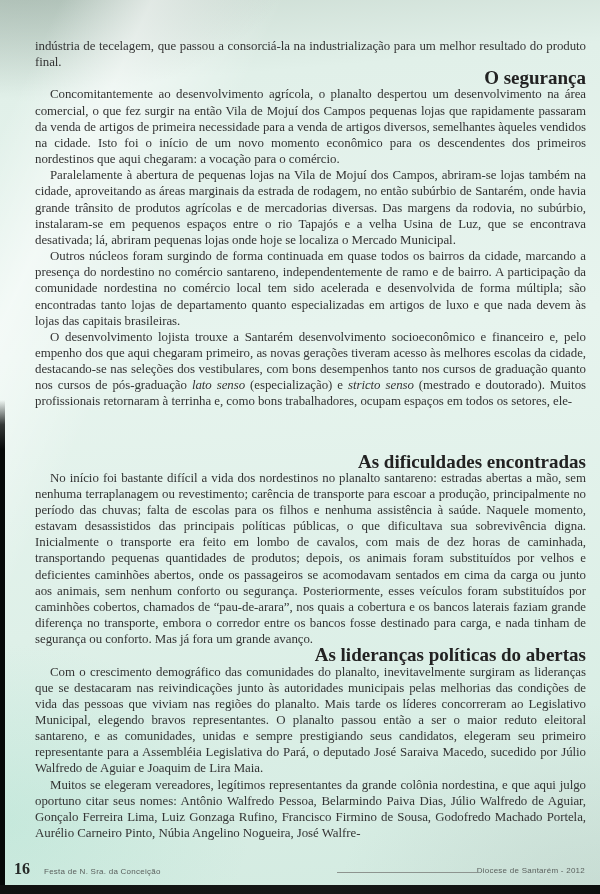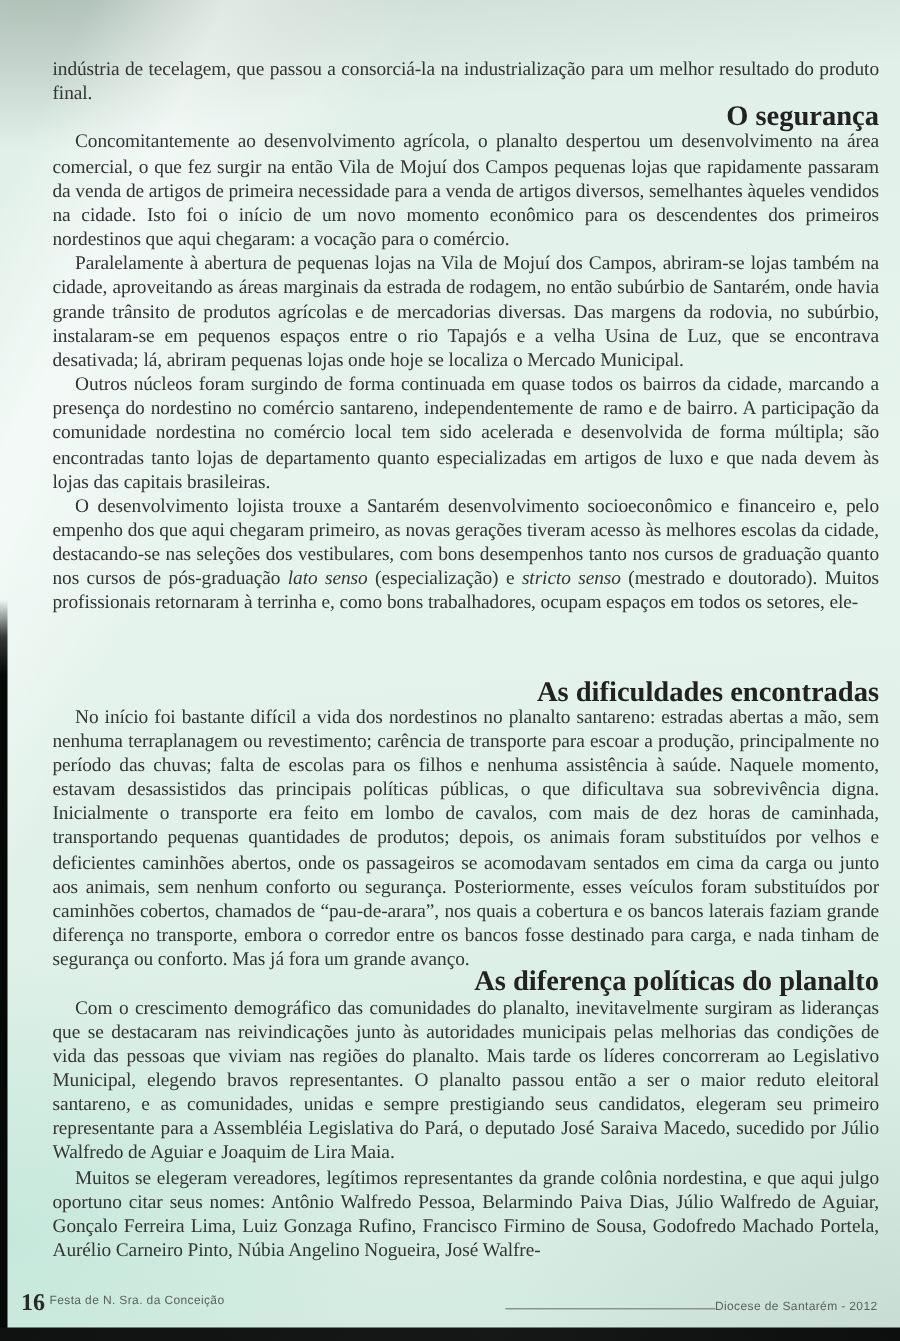--- a/index.html
+++ b/index.html
@@ -53,21 +53,21 @@
   }
   .footer {
     position: absolute;
     left: 14px; right: 15px;
     top: 855px; height: 26px;
     font-family: "Liberation Sans", sans-serif;
     color: #555a58;
   }
   .footer-left {
     position: absolute; left: 0; bottom: 5px;
-    display: flex; gap: 3px;
+    display: flex; align-items: flex-end; gap: 14px;
   }
   .page-number {
     font-family: "Liberation Serif", serif;
     font-weight: bold;
     font-size: 16px;
     line-height: 14px;
     color: #262a28;
   }
   .label-block { display: flex; flex-direction: row; }
   .foot-rule {
@@ -107,21 +107,21 @@
       <h3 class="heading">O segurança</h3>
       <p class="para">Concomitantemente ao desenvolvimento agrícola, o planalto despertou um desenvolvimento na área comercial, o que fez surgir na então Vila de Mojuí dos Campos pequenas lojas que rapidamente passaram da venda de artigos de primeira necessidade para a venda de artigos diversos, semelhantes àqueles vendidos na cidade. Isto foi o início de um novo momento econômico para os descendentes dos primeiros nordestinos que aqui chegaram: a vocação para o comércio.</p>
       <p class="para">Paralelamente à abertura de pequenas lojas na Vila de Mojuí dos Campos, abriram-se lojas também na cidade, aproveitando as áreas marginais da estrada de rodagem, no então subúrbio de Santarém, onde havia grande trânsito de produtos agrícolas e de mercadorias diversas. Das margens da rodovia, no subúrbio, instalaram-se em pequenos espaços entre o rio Tapajós e a velha Usina de Luz, que se encontrava desativada; lá, abriram pequenas lojas onde hoje se localiza o Mercado Municipal.</p>
       <p class="para">Outros núcleos foram surgindo de forma continuada em quase todos os bairros da cidade, marcando a presença do nordestino no comércio santareno, independentemente de ramo e de bairro. A participação da comunidade nordestina no comércio local tem sido acelerada e desenvolvida de forma múltipla; são encontradas tanto lojas de departamento quanto especializadas em artigos de luxo e que nada devem às lojas das capitais brasileiras.</p>
       <p class="para"><span>O desenvolvimento lojista trouxe a Santarém desenvolvimento socioeconômico e financeiro e, pelo empenho dos que aqui chegaram primeiro, as novas gerações tiveram acesso às melhores escolas da cidade, destacando-se nas seleções dos vestibulares, com bons desempenhos tanto nos cursos de graduação quanto nos cursos de pós-graduação </span><em>lato senso</em><span> (especialização) e </span><em>stricto senso</em><span> (mestrado e doutorado). Muitos profissionais retornaram à terrinha e, como bons trabalhadores, ocupam espaços em todos os setores, ele-</span></p>
     </div>
 
     <div class="col">
       <h3 class="heading">As dificuldades encontradas</h3>
       <p class="para">No início foi bastante difícil a vida dos nordestinos no planalto santareno: estradas abertas a mão, sem nenhuma terraplanagem ou revestimento; carência de transporte para escoar a produção, principalmente no período das chuvas; falta de escolas para os filhos e nenhuma assistência à saúde. Naquele momento, estavam desassistidos das principais políticas públicas, o que dificultava sua sobrevivência digna. Inicialmente o transporte era feito em lombo de cavalos, com mais de dez horas de caminhada, transportando pequenas quantidades de produtos; depois, os animais foram substituídos por velhos e deficientes caminhões abertos, onde os passageiros se acomodavam sentados em cima da carga ou junto aos animais, sem nenhum conforto ou segurança. Posteriormente, esses veículos foram substituídos por caminhões cobertos, chamados de “pau-de-arara”, nos quais a cobertura e os bancos laterais faziam grande diferença no transporte, embora o corredor entre os bancos fosse destinado para carga, e nada tinham de segurança ou conforto. Mas já fora um grande avanço.</p>
-      <h3 class="heading">As diferença políticas do planalto</h3>
+      <h3 class="heading">As lideranças políticas do abertas</h3>
       <p class="para">Com o crescimento demográfico das comunidades do planalto, inevitavelmente surgiram as lideranças que se destacaram nas reivindicações junto às autoridades municipais pelas melhorias das condições de vida das pessoas que viviam nas regiões do planalto. Mais tarde os líderes concorreram ao Legislativo Municipal, elegendo bravos representantes. O planalto passou então a ser o maior reduto eleitoral santareno, e as comunidades, unidas e sempre prestigiando seus candidatos, elegeram seu primeiro representante para a Assembléia Legislativa do Pará, o deputado José Saraiva Macedo, sucedido por Júlio Walfredo de Aguiar e Joaquim de Lira Maia.</p>
       <p class="para">Muitos se elegeram vereadores, legítimos representantes da grande colônia nordestina, e que aqui julgo oportuno citar seus nomes: Antônio Walfredo Pessoa, Belarmindo Paiva Dias, Júlio Walfredo de Aguiar, Gonçalo Ferreira Lima, Luiz Gonzaga Rufino, Francisco Firmino de Sousa, Godofredo Machado Portela, Aurélio Carneiro Pinto, Núbia Angelino Nogueira, José Walfre-</p>
     </div>
 
   </div>
 
   <div class="footer">
     <div class="footer-left">
       <span class="page-number">16</span>
       <span class="label-block">

